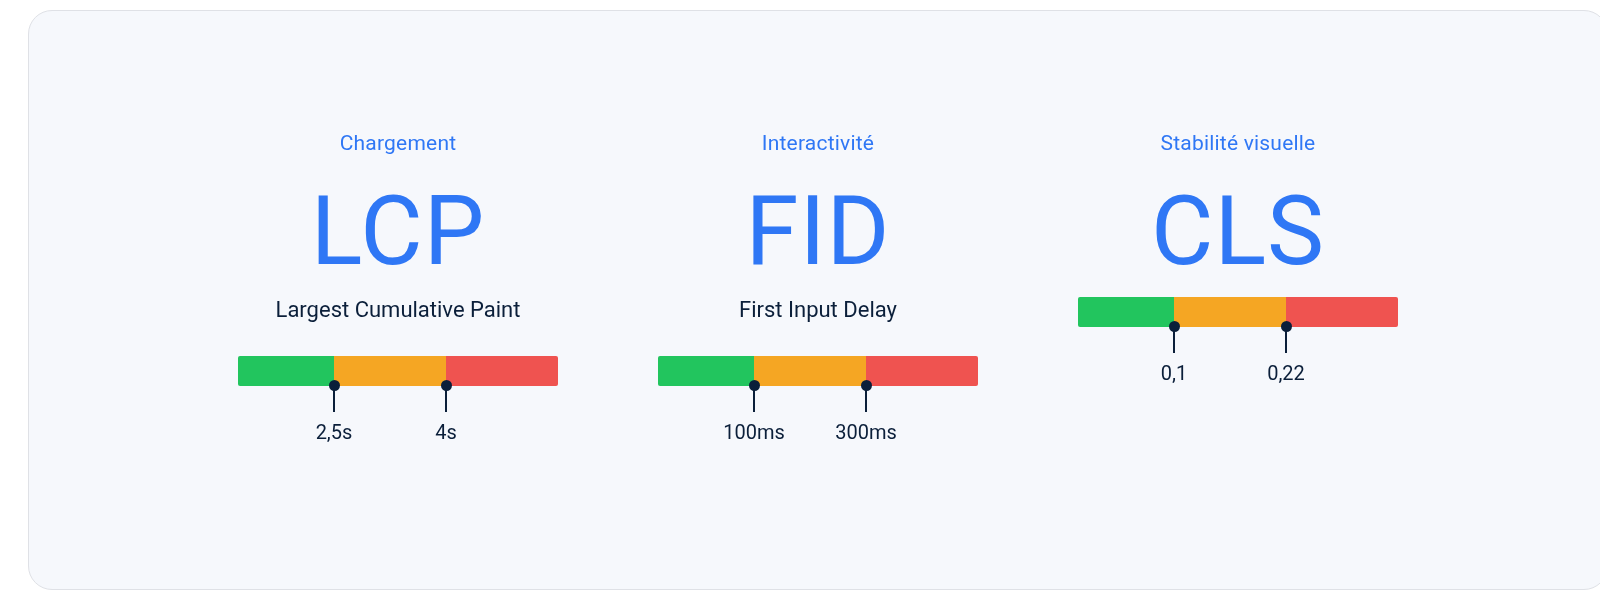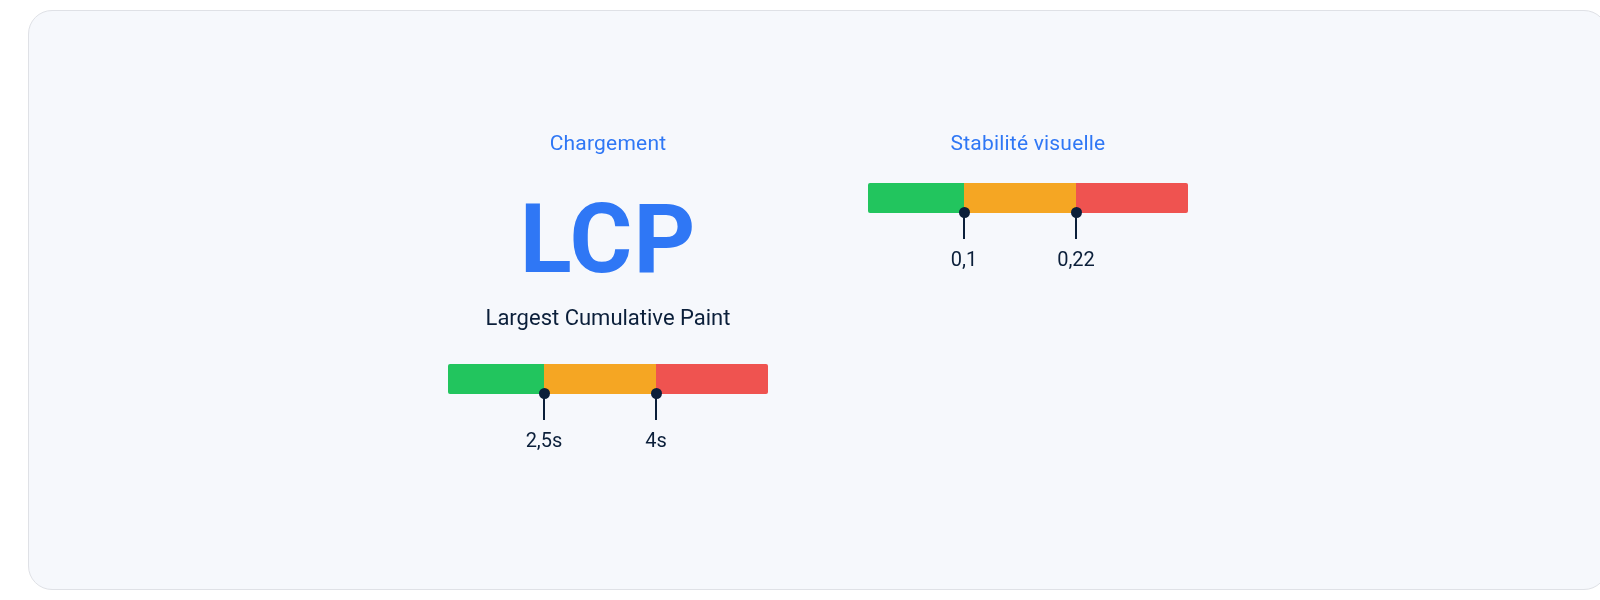--- a/index.html
+++ b/index.html
@@ -41,24 +41,23 @@
     color: var(--blue);
     font-size: 21px;
     font-weight: 400;
     letter-spacing: 0.2px;
     margin-bottom: 28px;
   }
   .abbr {
     color: var(--blue);
     font-size: 96px;
     line-height: 1;
-    font-weight: 700;
+    font-weight: 400;
     letter-spacing: 1px;
     margin-bottom: 18px;
-    margin-top: 8px;
   }
   .fullname {
     color: var(--navy);
     font-size: 22px;
     font-weight: 400;
     margin-bottom: 34px;
     white-space: nowrap;
   }
   .gauge {
     position: relative;
@@ -118,23 +117,44 @@
         <div class="mlabel">2,5s</div>
       </div>
       <div class="marker" style="left:65%">
         <div class="dot"></div>
         <div class="stem"></div>
         <div class="mlabel">4s</div>
       </div>
     </div>
   </div>
 
+  <div class="metric">
+    <div class="category">Interactivité</div>
+    <div class="abbr">FID</div>
+    <div class="fullname">First Input Delay</div>
+    <div class="gauge">
+      <div class="seg g" style="width:30%"></div>
+      <div class="seg y" style="width:35%"></div>
+      <div class="seg r" style="width:35%"></div>
+      <div class="marker" style="left:30%">
+        <div class="dot"></div>
+        <div class="stem"></div>
+        <div class="mlabel">100ms</div>
+      </div>
+      <div class="marker" style="left:65%">
+        <div class="dot"></div>
+        <div class="stem"></div>
+        <div class="mlabel">300ms</div>
+      </div>
+    </div>
+  </div>
 
   <div class="metric">
     <div class="category">Stabilité visuelle</div>
+    <div class="abbr">CLS</div>
     <div class="gauge">
       <div class="seg g" style="width:30%"></div>
       <div class="seg y" style="width:35%"></div>
       <div class="seg r" style="width:35%"></div>
       <div class="marker" style="left:30%">
         <div class="dot"></div>
         <div class="stem"></div>
         <div class="mlabel">0,1</div>
       </div>
       <div class="marker" style="left:65%">

